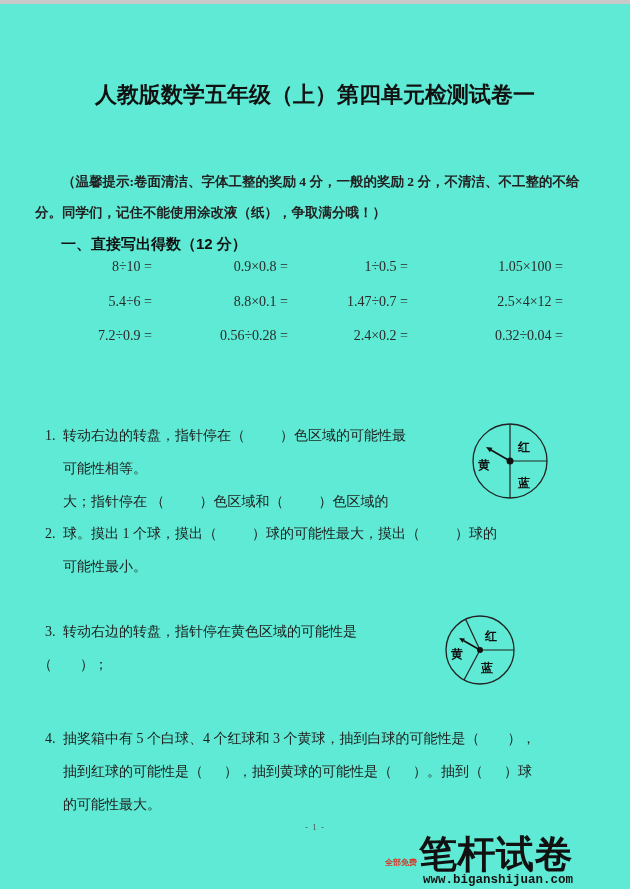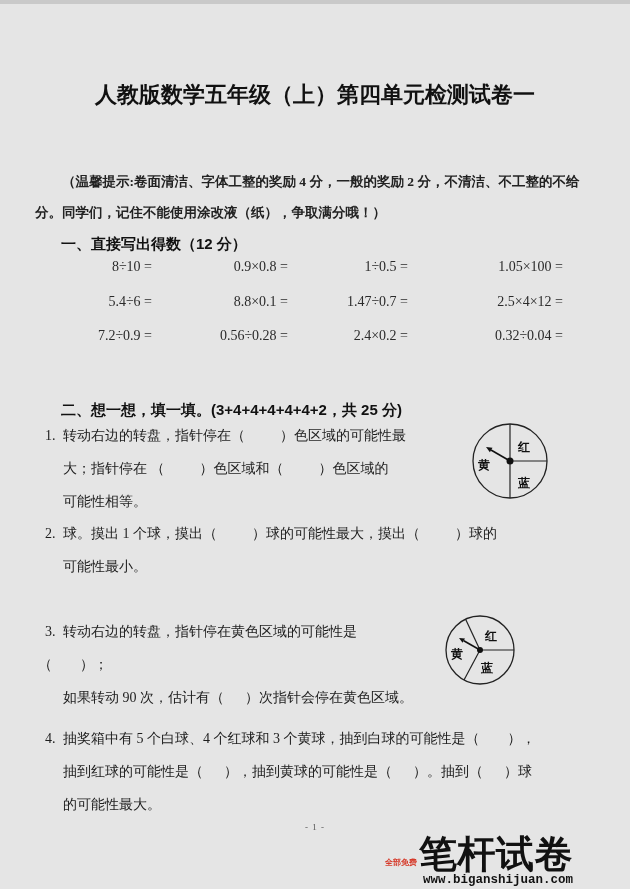--- a/index.html
+++ b/index.html
@@ -3,21 +3,21 @@
 <meta charset="utf-8">
 <style>
   html,body { margin:0; padding:0; }
   body {
     width:630px; height:889px;
     background:#ffffff;
     font-family:"Liberation Serif", serif;
     color:#1d1d1d;
     overflow:hidden;
   }
-  .page { position:relative; width:630px; height:889px; background:#e5e5e5; }
+  .page { position:relative; width:630px; height:889px; background:#5eead4; }
   .top-strip {
     position:absolute; top:0; left:0; width:100%; height:4px;
     background:#c9c9c9;
   }
   .doc-title {
     position:absolute; top:80px; left:0; width:100%;
     text-align:center;
     font-family:"Liberation Sans", sans-serif;
     font-size:22px; font-weight:bold; color:#111;
     margin:0; white-space:pre;
@@ -125,28 +125,27 @@
     <span class="eq-cell">5.4÷6 =</span>
     <span class="eq-cell">8.8×0.1 =</span>
     <span class="eq-cell">1.47÷0.7 =</span>
     <span class="eq-cell">2.5×4×12 =</span>
     <span class="eq-cell">7.2÷0.9 =</span>
     <span class="eq-cell">0.56÷0.28 =</span>
     <span class="eq-cell">2.4×0.2 =</span>
     <span class="eq-cell">0.32÷0.04 =</span>
   </div>
 
-  <h2 class="sec-heading sec2-heading">二、想一想，填一填。(3+4+4+4+4+4+2，共 25 分)</h2>
 
   <div class="question q1">
     <span class="q-num">1.</span>
     <div class="q-body">
       <div class="q-line">转动右边的转盘，指针停在（          ）色区域的可能性最</div>
+      <div class="q-line">可能性相等。</div>
       <div class="q-line">大；指针停在 （          ）色区域和（          ）色区域的</div>
-      <div class="q-line">可能性相等。</div>
     </div>
   </div>
 
   <svg class="spinner spinner1" width="80" height="80" viewBox="0 0 80 80">
     <circle cx="40" cy="40" r="37" fill="none" stroke="#222" stroke-width="1.3"></circle>
     <line x1="40" y1="3" x2="40" y2="77" stroke="#222" stroke-width="1.2"></line>
     <line x1="40" y1="40" x2="77" y2="40" stroke="#222" stroke-width="1.2"></line>
     <line x1="40" y1="40" x2="21" y2="29" stroke="#111" stroke-width="1.6"></line>
     <polygon points="16,26 22.5,26.8 19.9,31.2" fill="#111"></polygon>
     <circle cx="40" cy="40" r="3.5" fill="#111"></circle>
@@ -161,21 +160,20 @@
       <div class="q-line">球。摸出 1 个球，摸出（          ）球的可能性最大，摸出（          ）球的</div>
       <div class="q-line">可能性最小。</div>
     </div>
   </div>
 
   <div class="question q3">
     <span class="q-num">3.</span>
     <div class="q-body">
       <div class="q-line">转动右边的转盘，指针停在黄色区域的可能性是</div>
       <div class="q-line outdent">（        ）；</div>
-      <div class="q-line">如果转动 90 次，估计有（      ）次指针会停在黄色区域。</div>
     </div>
   </div>
 
   <svg class="spinner spinner2" width="72" height="72" viewBox="0 0 72 72">
     <circle cx="36" cy="36" r="34" fill="none" stroke="#222" stroke-width="1.3"></circle>
     <line x1="36" y1="36" x2="21.6" y2="5.2" stroke="#222" stroke-width="1.2"></line>
     <line x1="36" y1="36" x2="70" y2="36" stroke="#222" stroke-width="1.2"></line>
     <line x1="36" y1="36" x2="20" y2="66" stroke="#222" stroke-width="1.2"></line>
     <line x1="36" y1="36" x2="19.8" y2="26.7" stroke="#111" stroke-width="1.6"></line>
     <polygon points="15,24 21,24.6 18.6,28.8" fill="#111"></polygon>

